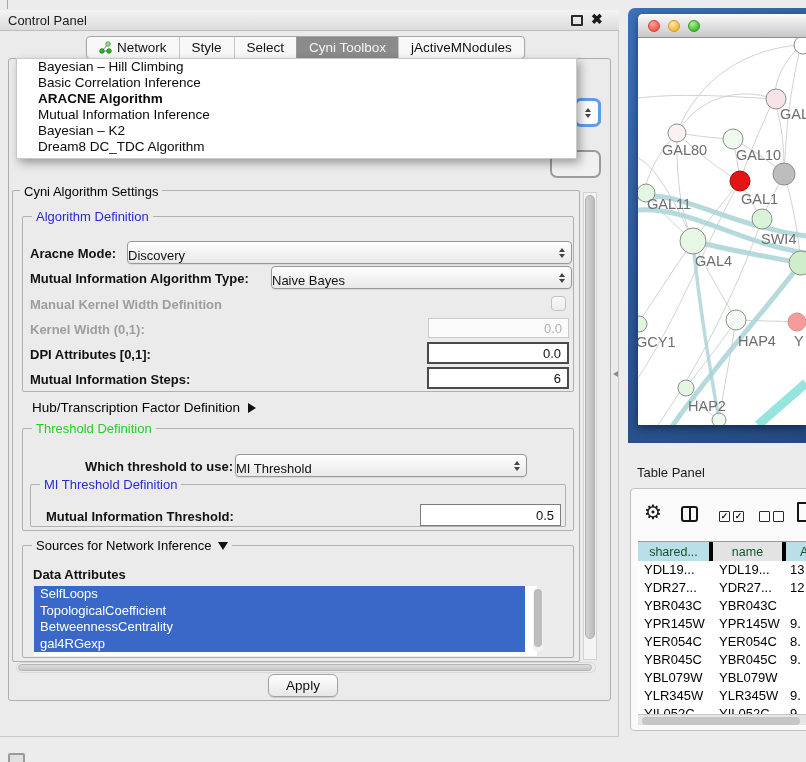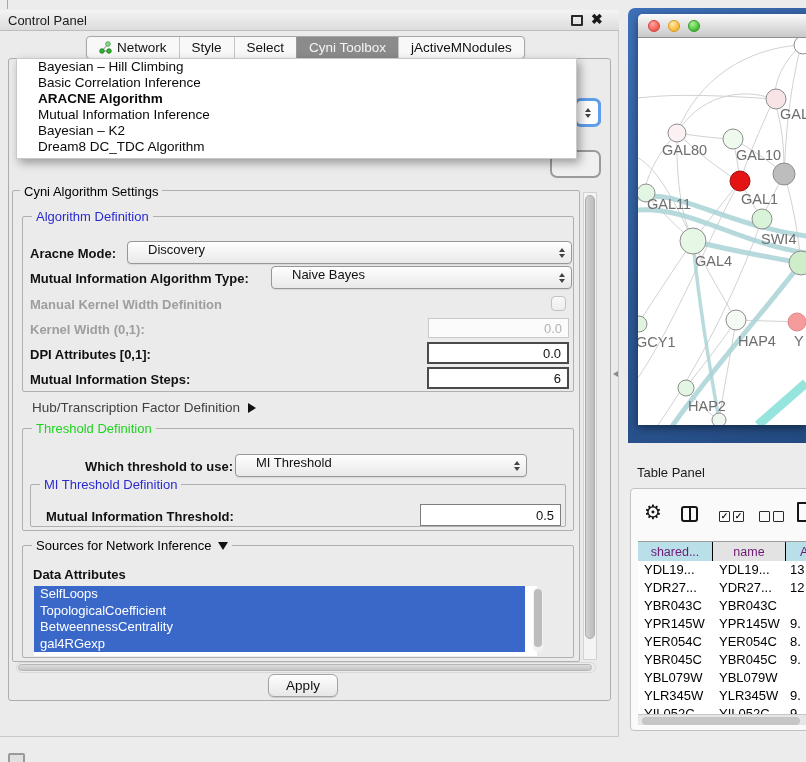--- a/index.html
+++ b/index.html
@@ -29,21 +29,21 @@
 
 .dropdown{position:absolute;left:16px;top:58px;width:561px;background:#fff;border:1px solid #c9c9c9;box-shadow:3px 4px 9px rgba(0,0,0,.35);z-index:6;padding-bottom:3px}
 .dd-ph{text-align:center;color:#b9b9b9;font-size:13.5px;height:18px;line-height:18px}
 .dd-item{font-size:13.5px;height:16px;line-height:16px;padding-left:21px;color:#0a0a0a}
 .dd-item.bold{font-weight:bold}
 
 .groupbox{position:absolute;border:1px solid #b0b0b0;border-radius:2px}
 .legend{position:absolute;background:#ebebeb;padding:0 4px;font-size:13px;white-space:nowrap;z-index:3;display:flex;align-items:center;gap:6px}
 .cp-label{position:absolute;font-size:13px;font-weight:bold;color:#111;white-space:nowrap}
 .cp-label.dis{color:#9e9e9e}
-.combo{position:absolute;border:1px solid #979797;border-radius:4px;background:linear-gradient(#fefefe,#e9e9e9);font-size:13px;color:#111;display:flex;align-items:flex-start;padding-left:20px;box-shadow:0 1px 1px rgba(0,0,0,.08)}
+.combo{position:absolute;border:1px solid #979797;border-radius:4px;background:linear-gradient(#fefefe,#e9e9e9);font-size:13px;color:#111;display:flex;align-items:flex-end;padding-left:0;box-shadow:0 1px 1px rgba(0,0,0,.08)}
 .spin{position:absolute;right:6px;top:50%;transform:translateY(-50%);display:flex;flex-direction:column;gap:2px}
 .tri-up{width:0;height:0;border-left:3.5px solid transparent;border-right:3.5px solid transparent;border-bottom:4px solid #444}
 .tri-down{width:0;height:0;border-left:3.5px solid transparent;border-right:3.5px solid transparent;border-top:4px solid #444}
 .field{position:absolute;background:#fff;font-size:13px;color:#111;display:flex;align-items:center;justify-content:flex-end;padding-right:6px}
 .field.strong{border:2px solid #4a4a4a}
 .field.dis{border:1px solid #c9c9c9;background:#fbfbfb;color:#b2b2b2}
 .field.mid{border:1px solid #7d7d7d}
 .chk{position:absolute;width:15px;height:15px;border:1px solid #c2c2c2;border-radius:4px;background:linear-gradient(#f8f8f8,#ededed)}
 .arrow-right{display:inline-block;width:0;height:0;border-top:5.5px solid transparent;border-bottom:5.5px solid transparent;border-left:8px solid #111}
 .arrow-down{display:inline-block;width:0;height:0;border-left:5.5px solid transparent;border-right:5.5px solid transparent;border-top:8px solid #111}
@@ -76,21 +76,21 @@
 .nl{font-family:"Liberation Sans",sans-serif;font-size:14.5px;fill:#6e6e6e}
 
 .tp-title{position:absolute;left:637px;top:465px;font-size:13px;color:#1c1c1c}
 .tp-card{position:absolute;left:630px;top:488px;width:200px;height:243px;background:#fafafa;border:1px solid #c2c2c2;border-radius:4px}
 .gear{position:absolute;left:644px;top:502px;font-size:20px;color:#161616;line-height:20px}
 .col-icon{position:absolute;left:681px;top:506px;width:17px;height:16px;border:2px solid #161616;border-radius:3px}
 .col-icon::after{content:"";position:absolute;left:5.5px;top:0;width:2px;height:12px;background:#161616}
 .sq{position:absolute;width:11px;height:11px;border:1.5px solid #2a2a2a;border-radius:1px;font-size:9px;font-weight:bold;line-height:9px;text-align:center;color:#111;background:#fafafa}
 .doc-icon{position:absolute;left:797px;top:502px;width:15px;height:20px;border:2px solid #161616;border-radius:1px;background:#fafafa}
 .thead{position:absolute;left:638px;top:541px;height:20px;display:flex;border-top:1px solid #9c9c9c;border-bottom:1px solid #9c9c9c}
-.th{height:20px;font-size:12.5px;color:#701a75;display:flex;align-items:center;justify-content:center;border-right:1px solid #000000;background:#e3e3e3;overflow:hidden}
+.th{height:20px;font-size:12.5px;color:#14532d;display:flex;align-items:center;justify-content:center;border-right:4px solid #000000;background:#e3e3e3;overflow:hidden}
 .th.blue{background:var(--header-blue)}
 .tbody{position:absolute;left:638px;top:561px;width:168px;height:153px;overflow:hidden;background:#fff}
 .tr{display:flex;height:18px}
 .td{font-size:13px;color:#000;line-height:18px;white-space:nowrap;overflow:hidden}
 .tp-hsb{position:absolute;left:638px;top:714px;width:168px;height:11px;background:#e6e6e6;border-top:1px solid #c6c6c6}
 .tp-hsb-thumb{position:absolute;left:4px;top:1.5px;width:158px;height:8px;background:#c6c6c6;border-radius:4px}
 
 .edge-sliver{position:absolute;left:7px;top:0;width:1px;height:9px;background:#a8a8a8}
 .partial-icon{position:absolute;left:8px;top:753px;width:17px;height:12px;border:2px solid #9a9a9a;border-radius:2px;background:#e0e0e0}
 .splitter{position:absolute;left:613px;top:371px;width:0;height:0;border-top:3.5px solid transparent;border-bottom:3.5px solid transparent;border-right:5px solid #8a8a8a}
@@ -184,21 +184,21 @@
   <div class="cp-label dis" style="left:30px;top:322px">Kernel Width (0,1):</div>
   <div class="field dis" style="left:428px;top:318px;width:141px;height:20px">0.0</div>
 
   <div class="cp-label" style="left:30px;top:347px">DPI Attributes [0,1]:</div>
   <div class="field strong" style="left:427px;top:342px;width:142px;height:22px">0.0</div>
 
   <div class="cp-label" style="left:30px;top:372px">Mutual Information Steps:</div>
   <div class="field strong" style="left:427px;top:367px;width:142px;height:22px">6</div>
 
   <div style="position:absolute;left:32px;top:400px;display:flex;align-items:center;gap:8px">
-    <span style="font-size:13.5px;color:#404040">Hub/Transcription Factor Definition</span>
+    <span style="font-size:13.5px;color:#000000">Hub/Transcription Factor Definition</span>
     <span class="arrow-right"></span>
   </div>
 
   <div class="groupbox" style="left:22px;top:428px;width:552px;height:103px"></div>
   <div class="legend" style="left:32px;top:421px;color:var(--title-green)">Threshold Definition</div>
 
   <div class="cp-label" style="left:85px;top:459px">Which threshold to use:</div>
   <div class="combo" style="left:235px;top:454px;width:292px;height:23px">
     <span>MI Threshold</span>
     <span class="spin">

